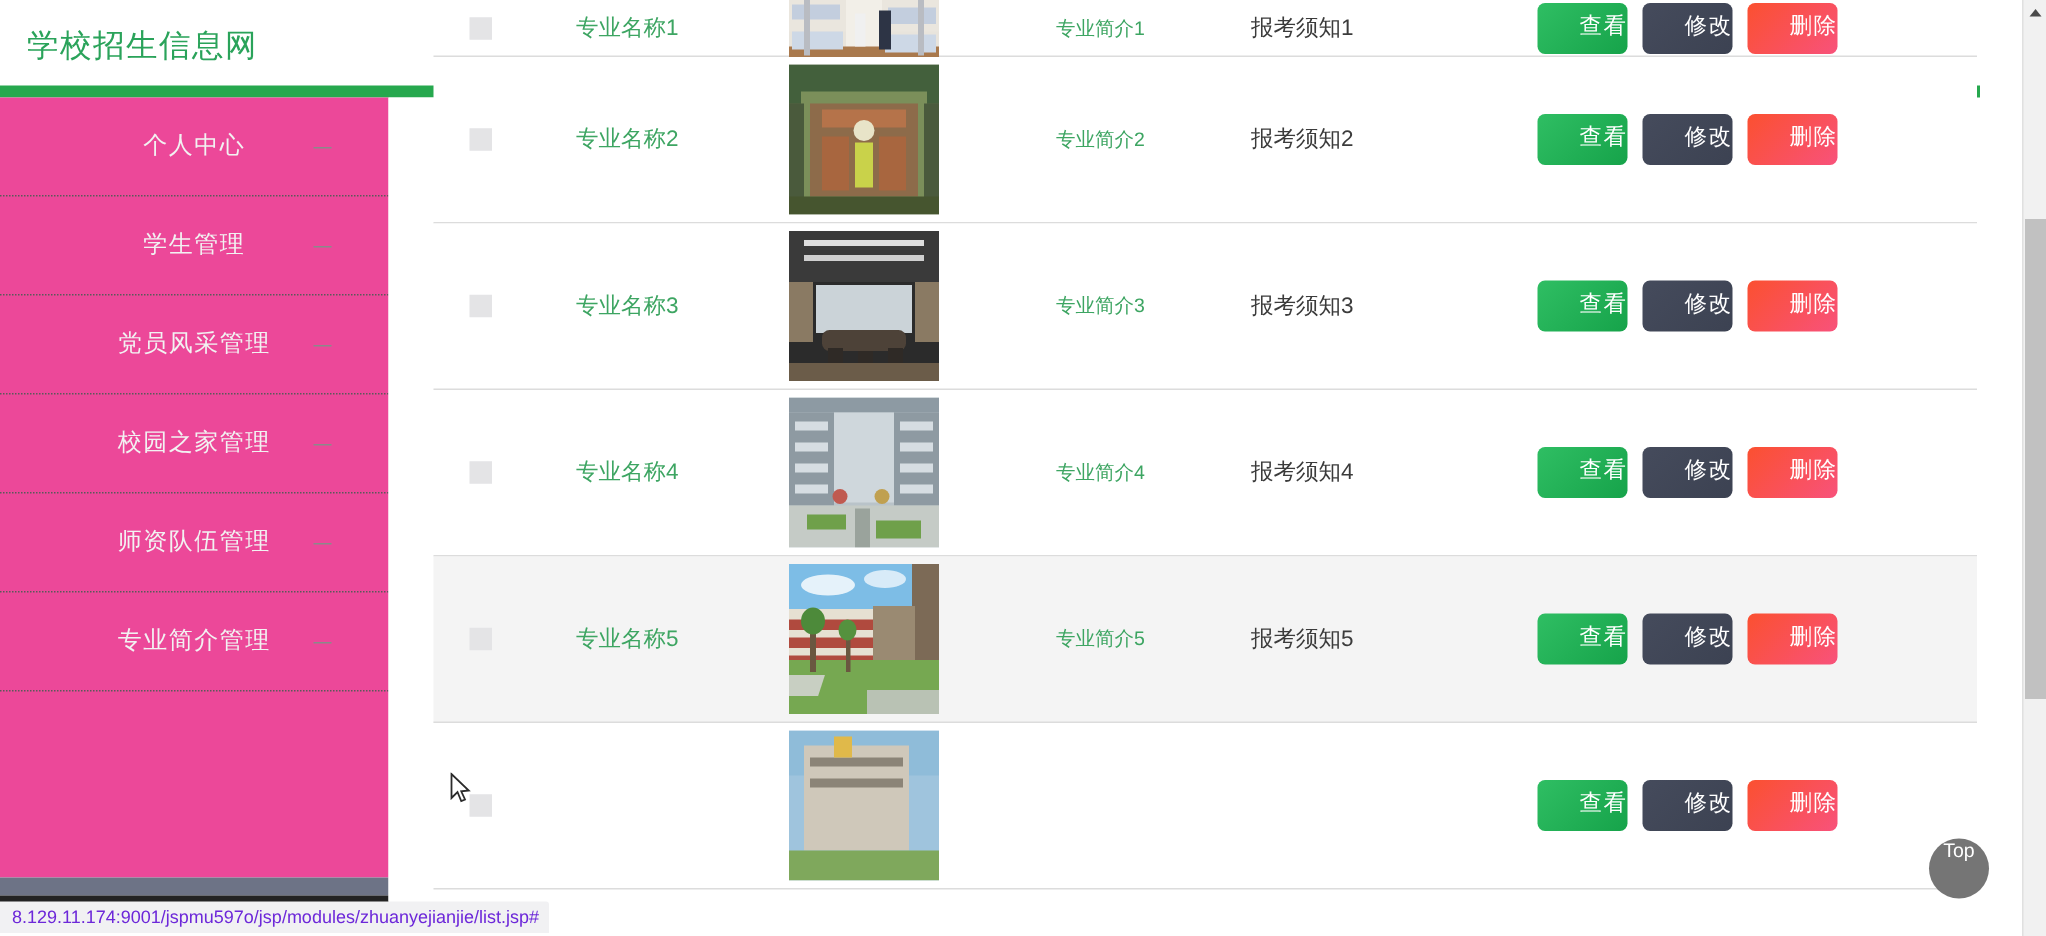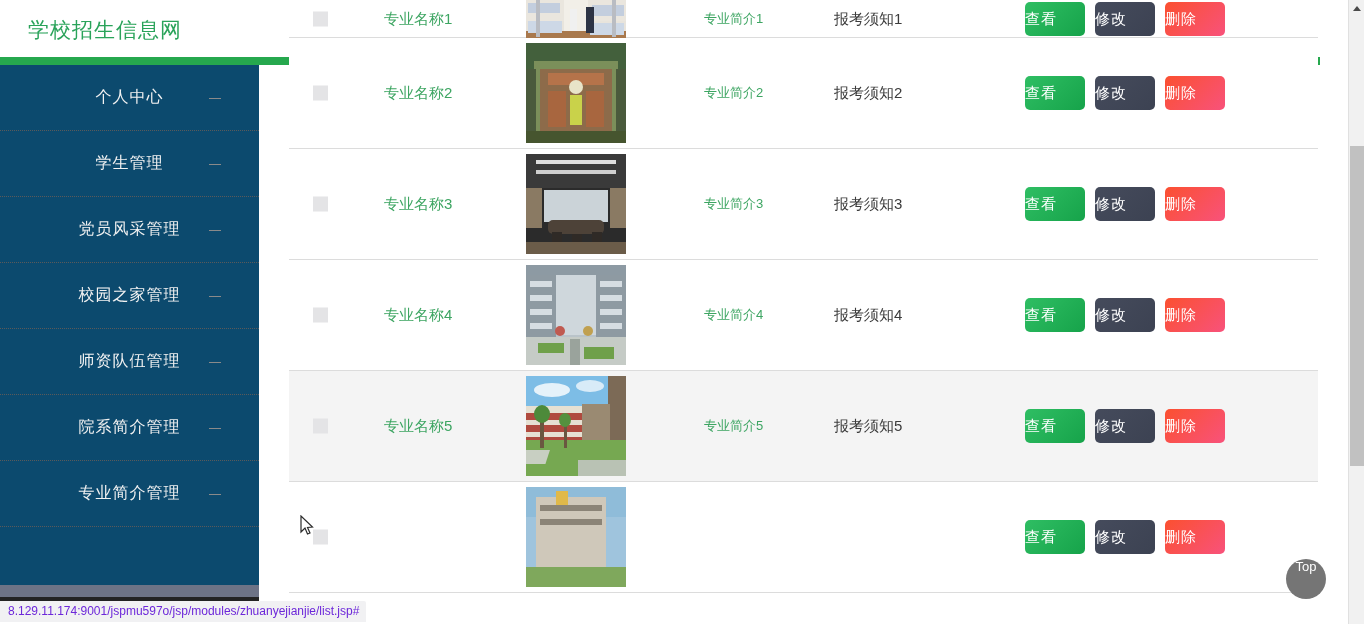--- a/index.html
+++ b/index.html
@@ -10,40 +10,40 @@
     background: #ffffff;
   }
   #app { position: relative; width: 1364px; height: 624px; overflow: hidden; background:#fff; }
 
   
   .header {
     position: absolute; left: 0; top: 0; width: 1348px; height: 57px;
     background: #ffffff;
   }
   .brand {
-    position: absolute; left: 28px; top: 16px;
+    position: absolute; left: 18px; top: 16px;
     font-size: 21px; color: #2aa35a; letter-spacing: 1px;
     white-space: nowrap;
   }
   .avatar-wrap { position: absolute; right: 44px; top: 11px; width: 36px; height: 36px; }
   .avatar {
     width: 36px; height: 36px; border-radius: 50%;
     background: #23a455; display:flex; align-items:center; justify-content:center;
   }
   .avatar svg { display:block; }
 
   .greenbar {
     position: absolute; left: 0; top: 57px; width: 1320px; height: 8px;
     background: #26a84e;
   }
 
   
   .sidebar {
     position: absolute; left: 0; top: 65px; width: 259px; height: 520px;
-    background: #0c4a6e;
+    background: #ec4899;
     overflow: hidden;
   }
   .menu-item {
     position: relative; height: 66px;
     display: flex; align-items: center; justify-content: center;
     color: #f2f2f2; font-size: 16px; letter-spacing: 1px;
     border-bottom: 1px dotted #5a5a5a;
     cursor: pointer;
     user-select: none;
   }
@@ -94,22 +94,22 @@
   .cell-notice {
     position: absolute; left: 545px; top: 50%; transform: translateY(-50%);
     color: #3b3b3b; font-size: 15px; white-space: nowrap;
   }
   .cell-actions {
     position: absolute; left: 736px; top: 50%; transform: translateY(-50%);
     display: flex; gap: 10px; align-items: center;
   }
   .btn {
     width: 60px; height: 34px; border: 0; border-radius: 5px;
-    color: #ffffff; font-size: 15px; font-family: Liberation Sans, sans-serif;
-    cursor: pointer; letter-spacing: 1px; line-height: 34px; text-align: left;
+    color: #ffffff; font-size: 15px; font-family: Liberation Mono, monospace;
+    cursor: pointer; letter-spacing: 1px; line-height: 34px; text-align: right;
     display: inline-block;
   }
   .btn-view   { background: linear-gradient(135deg, #2fbe63 0%, #16a34a 100%); }
   .btn-edit   { background: linear-gradient(135deg, #454b5c 0%, #3c4252 100%); }
   .btn-delete { background: linear-gradient(135deg, #fb5030 0%, #f8527b 100%); }
 
   
   .top-btn {
     position: absolute; left: 1286px; top: 559px;
     width: 40px; height: 40px; border-radius: 50%;
@@ -183,24 +183,20 @@
     <div class="menu-item">
       <span>党员风采管理</span>
       <span class="caret"></span>
     </div>
     <div class="menu-item">
       <span>校园之家管理</span>
       <span class="caret"></span>
     </div>
     <div class="menu-item">
       <span>师资队伍管理</span>
-      <span class="caret"></span>
-    </div>
-    <div class="menu-item">
-      <span>院系简介管理</span>
       <span class="caret"></span>
     </div>
     <div class="menu-item">
       <span>专业简介管理</span>
       <span class="caret"></span>
     </div>
   </div>
   <div class="sidebar-foot"></div>
   <div class="sidebar-foot2"></div>
   <div class="left-white-strip"></div>

